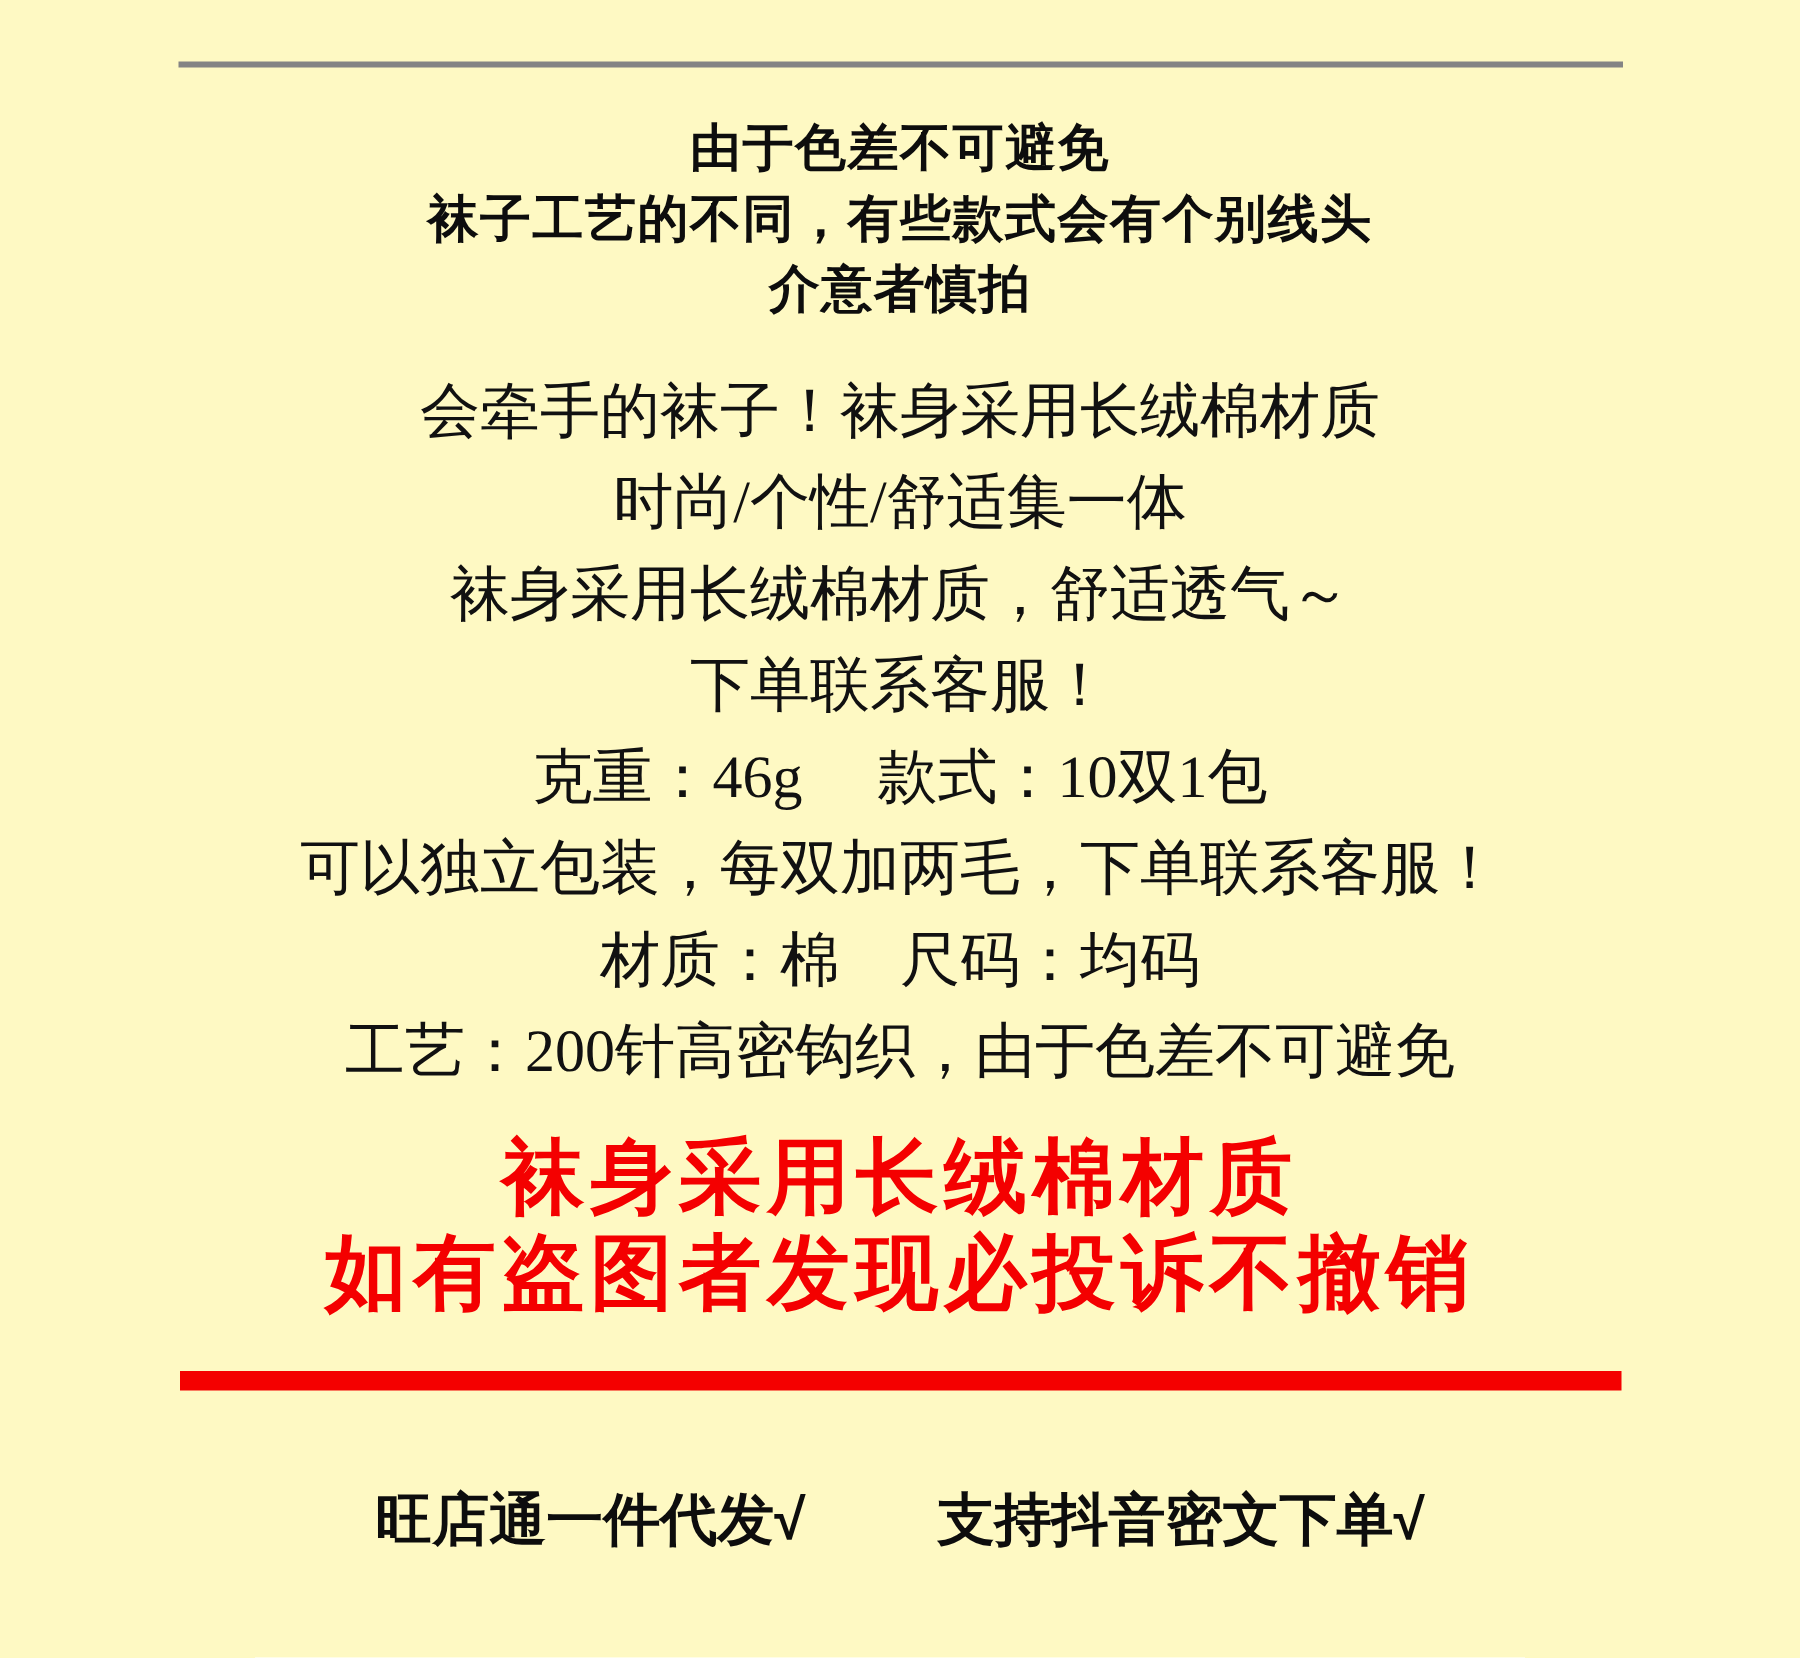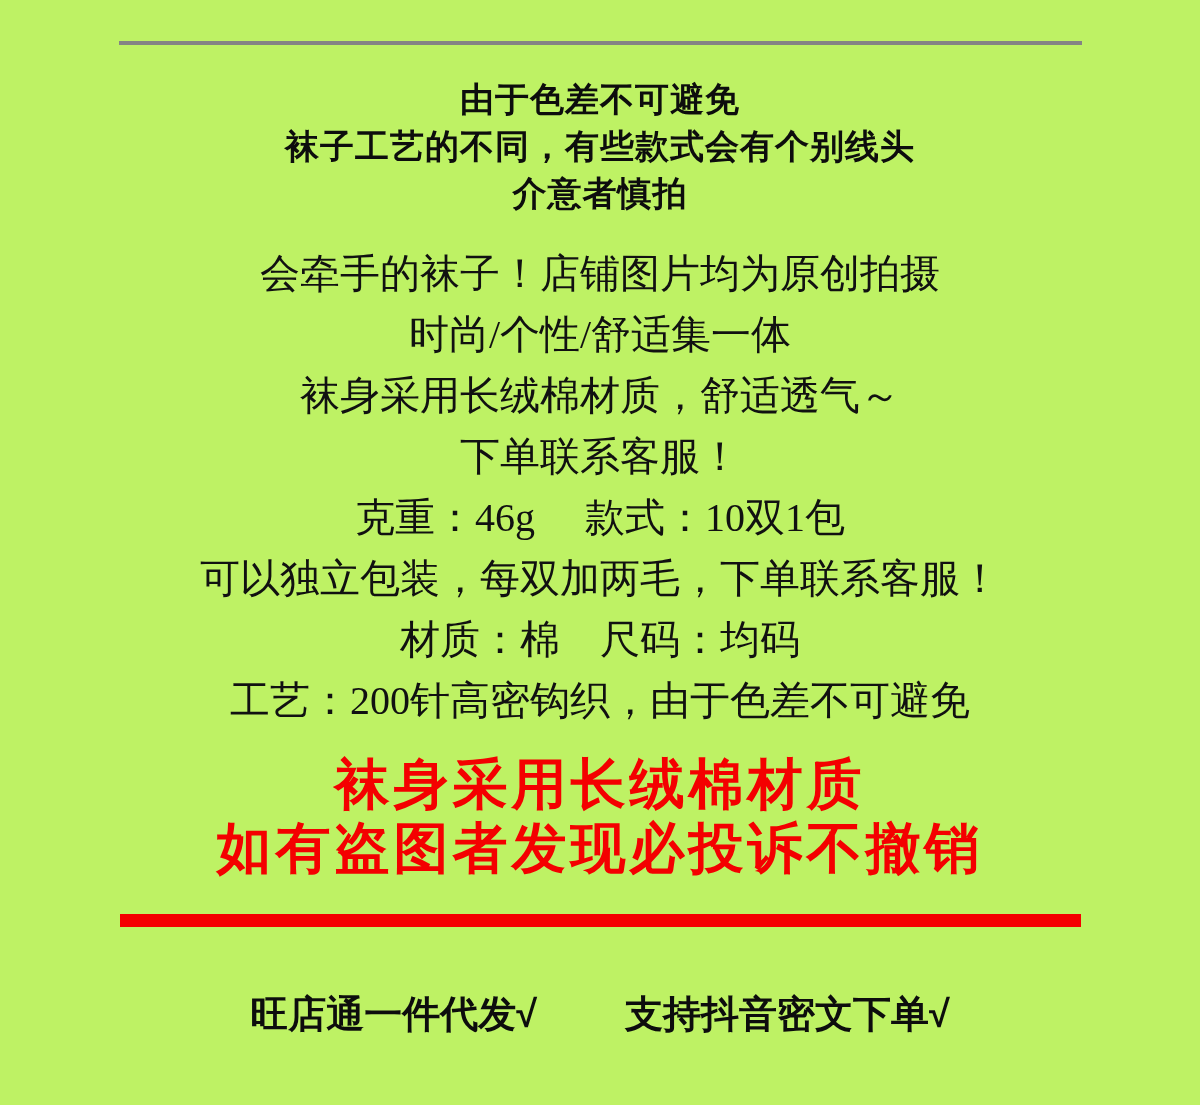--- a/index.html
+++ b/index.html
@@ -1,21 +1,21 @@
 <!DOCTYPE html>
 <html><head>
 <meta charset="utf-8">
 <style>
   * { box-sizing: border-box; }
   html, body { margin: 0; padding: 0; background: #ffffff; }
   .page {
     position: relative;
     width: 1200px;
     height: 1105px;
-    background: #bef264;
+    background: #fef9c3;
     overflow: hidden;
     font-family: "Liberation Sans", "DejaVu Sans", sans-serif;
   }
   .divider-top {
     width: 963px;
     height: 4px;
     background: #848484;
     margin: 41px auto 0 auto;
   }
   .notice {
@@ -72,21 +72,21 @@
 
   <div class="divider-top"></div>
 
   <div class="notice">
     <div>由于色差不可避免</div>
     <div>袜子工艺的不同，有些款式会有个别线头</div>
     <div>介意者慎拍</div>
   </div>
 
   <div class="description">
-    <div>会牵手的袜子！店铺图片均为原创拍摄</div>
+    <div>会牵手的袜子！袜身采用长绒棉材质</div>
     <div>时尚/个性/舒适集一体</div>
     <div>袜身采用长绒棉材质，舒适透气～</div>
     <div>下单联系客服！</div>
     <div>克重：46g　 款式：10双1包</div>
     <div>可以独立包装，每双加两毛，下单联系客服！</div>
     <div>材质：棉　尺码：均码</div>
     <div>工艺：200针高密钩织，由于色差不可避免</div>
   </div>
 
   <div class="warning">

